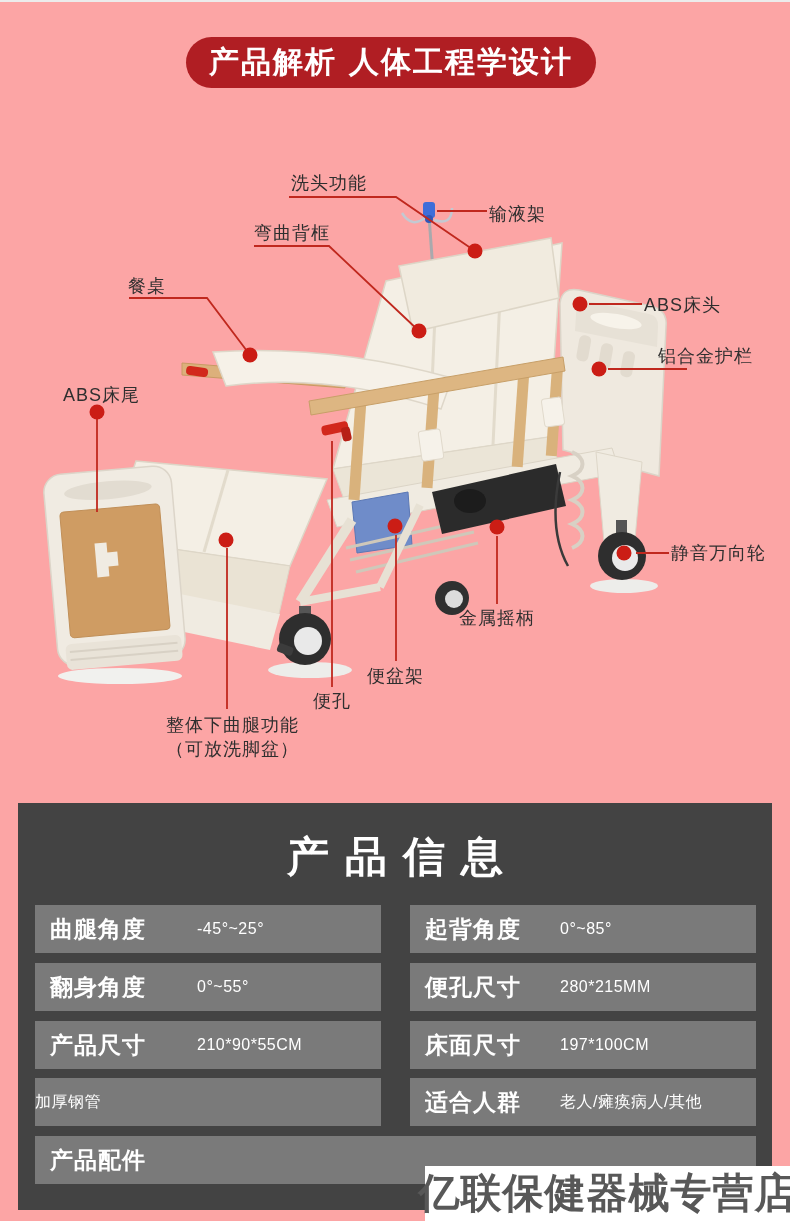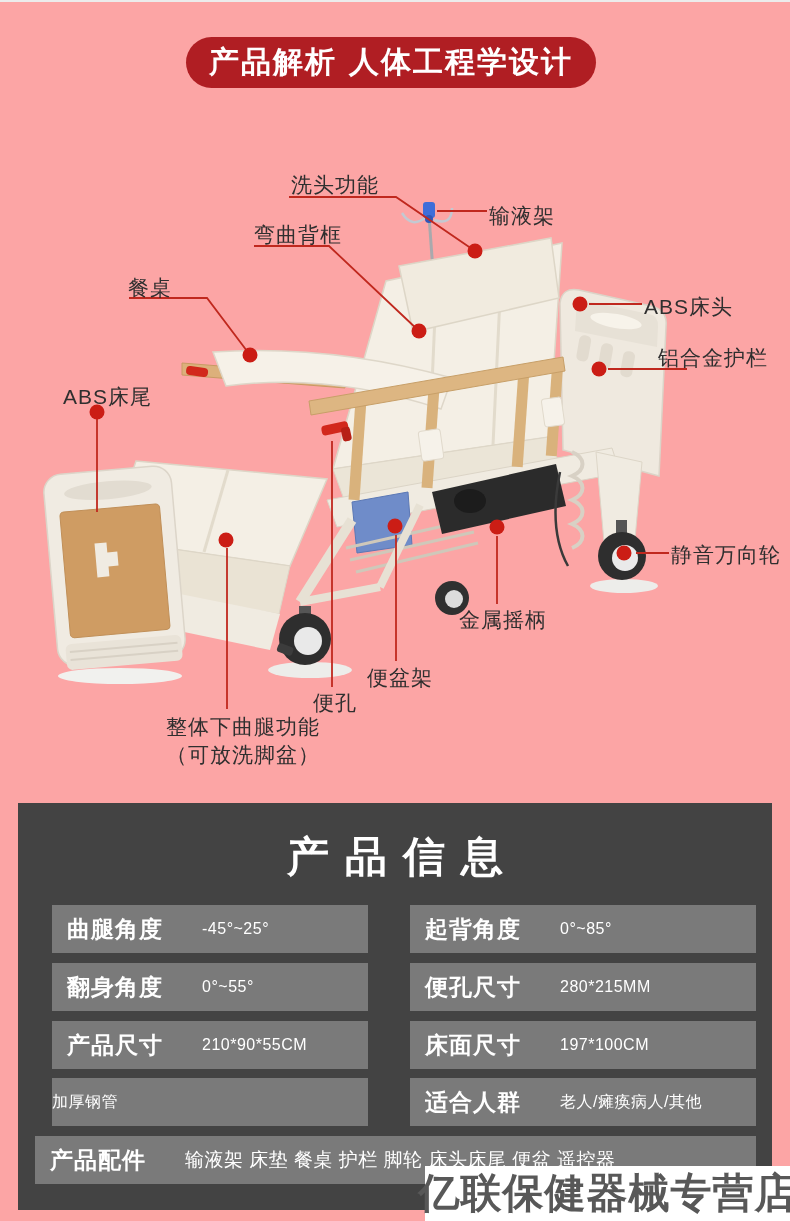--- a/index.html
+++ b/index.html
@@ -10,32 +10,32 @@
   
   .banner{position:absolute;left:186px;top:37px;width:410px;height:51px;background:#b01e23;
           border-radius:27px;display:flex;align-items:center;justify-content:center;
           color:#fff;font-size:30px;letter-spacing:2px;white-space:nowrap;}
   .banner .b1{font-weight:800;margin-right:12px;}
   .banner .b2{font-weight:600;}
 
   
   .figure{position:absolute;left:0;top:0;width:790px;height:790px;}
   .figure svg{position:absolute;left:0;top:0;}
-  .callout-label{position:absolute;color:#2f2f2f;font-size:21px;letter-spacing:1px;
+  .callout-label{position:absolute;color:#2f2f2f;font-size:18px;letter-spacing:1px;
                  white-space:nowrap;line-height:1.35;}
 
   
   .info{position:absolute;left:18px;top:803px;width:754px;height:407px;background:#434343;}
   .info-title{position:absolute;left:0;top:26px;width:754px;text-align:center;color:#fff;
               font-size:42px;font-weight:700;letter-spacing:16px;text-indent:16px;}
   .cell{position:absolute;height:48px;background:#7a7a7a;display:flex;align-items:center;color:#fff;}
   .cell .cl{font-weight:700;font-size:23px;padding-left:15px;width:135px;flex:none;letter-spacing:1px;}
   .cell .cv{font-size:16px;letter-spacing:0.5px;}
   .cell.r1{top:102px;} .cell.r2{top:160px;} .cell.r3{top:218px;} .cell.r4{top:275px;} .cell.r5{top:333px;}
-  .cell.cL{left:34px;width:316px;} .cell.cR{left:392px;width:346px;} .cell.cF{left:17px;width:721px;}
+  .cell.cL{left:17px;width:346px;gap:12px;} .cell.cR{left:392px;width:346px;} .cell.cF{left:17px;width:721px;}
   .cell.cF .cv{font-size:19px;}
 
   
   .watermark{position:absolute;left:425px;top:1166px;width:365px;height:55px;background:#fff;
              display:flex;align-items:center;justify-content:center;color:#585858;
              font-size:41px;font-weight:700;letter-spacing:1px;white-space:nowrap;}
 </style>
 </head>
 <body>
 
@@ -235,18 +235,17 @@
     </div>
     <div class="cell r4 cL">
       <span class="cv">加厚钢管</span>
     </div>
     <div class="cell r4 cR">
       <span class="cl">适合人群</span>
       <span class="cv">老人/瘫痪病人/其他</span>
     </div>
     <div class="cell r5 cF">
       <span class="cl">产品配件</span>
-      <span class="cv">输液架 床垫 餐桌  护栏 脚轮 床头床尾 便盆 遥控器</span>
     </div>
   </div>
 
   <div class="watermark">亿联保健器械专营店</div>
 </div>
 
 </body></html>

